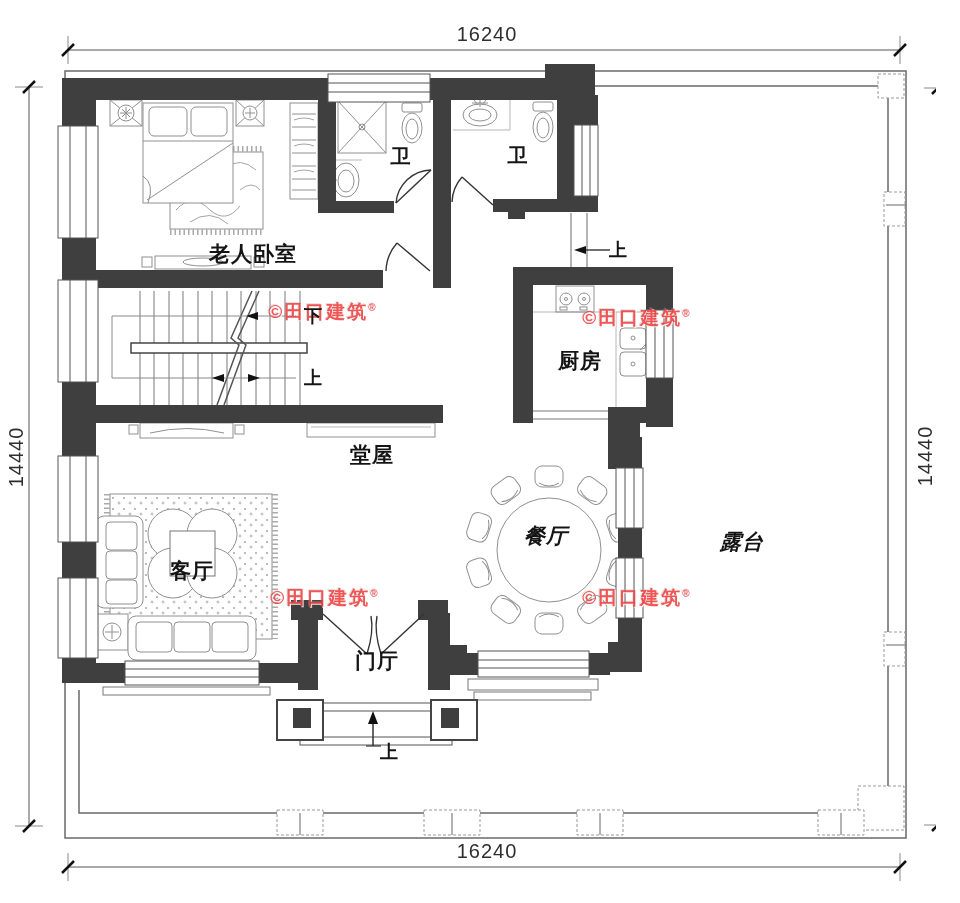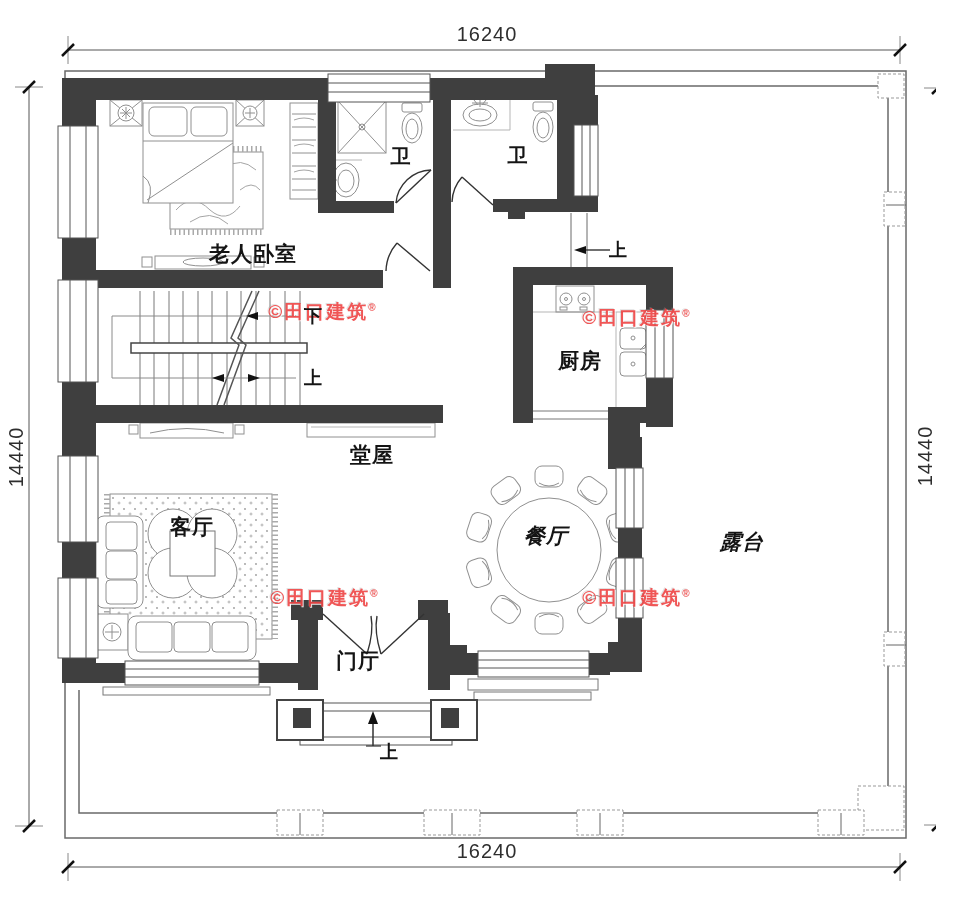--- a/index.html
+++ b/index.html
@@ -445,23 +445,23 @@
 <span class="dimtxt" style="left:487px;top:34px;">16240</span>
 <span class="dimtxt" style="left:487px;top:851px;">16240</span>
 <span class="dimtxt vert" style="left:16px;top:457px;">14440</span>
 <span class="dimtxt vert" style="left:925px;top:456px;">14440</span>
 
 <span class="lbl" style="left:209px;top:254px;margin-left:44px;">老人卧室</span>
 <span class="lbl sm" style="left:401px;top:156px;">卫</span>
 <span class="lbl sm" style="left:518px;top:155px;">卫</span>
 <span class="lbl" style="left:580px;top:361px;">厨房</span>
 <span class="lbl" style="left:372px;top:455px;">堂屋</span>
-<span class="lbl" style="left:192px;top:527px;">客厅</span>
+<span class="lbl" style="left:192px;top:571px;">客厅</span>
 <span class="lbl" style="left:546px;top:536px;font-style:italic;">餐厅</span>
-<span class="lbl" style="left:358px;top:661px;text-align:right;">门厅</span>
+<span class="lbl" style="left:377px;top:661px;text-align:right;">门厅</span>
 <span class="lbl" style="left:742px;top:542px;font-style:italic;">露台</span>
 
 <span class="lbl stair" style="left:313px;top:316px;">下</span>
 <span class="lbl stair" style="left:313px;top:378px;">上</span>
 <span class="lbl stair" style="left:618px;top:250px;">上</span>
 <span class="lbl stair" style="left:389px;top:752px;">上</span>
 
 <span class="wm" style="left:323px;top:312px;"><span>©田口建筑</span><sup>®</sup></span>
 <span class="wm" style="left:637px;top:318px;"><span>©田口建筑</span><sup>®</sup></span>
 <span class="wm" style="left:325px;top:598px;"><span>©田口建筑</span><sup>®</sup></span>

